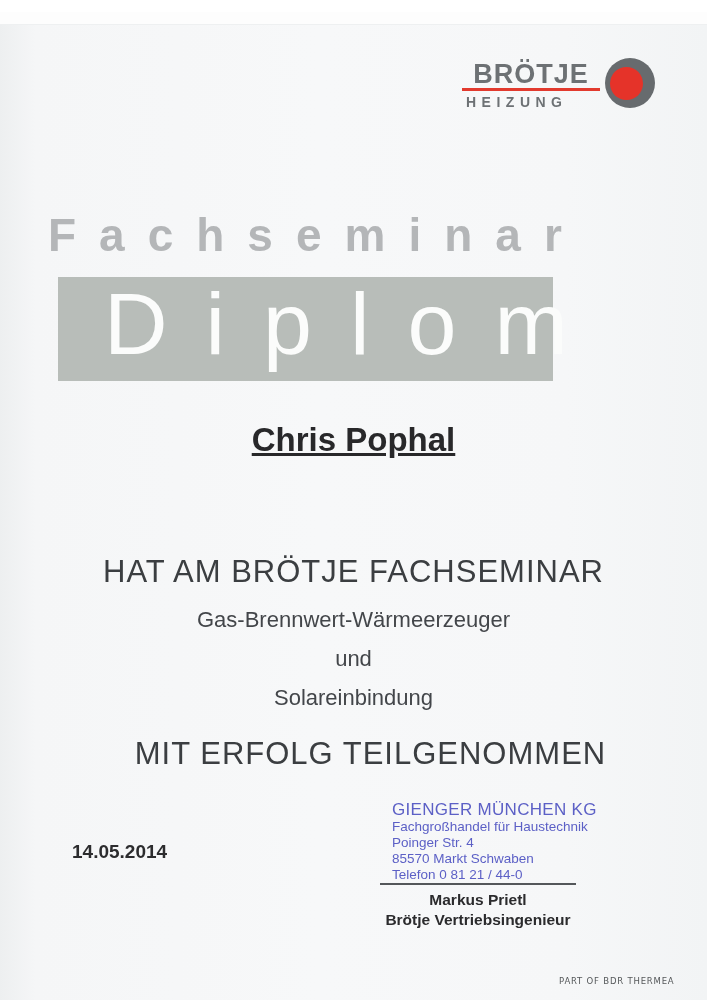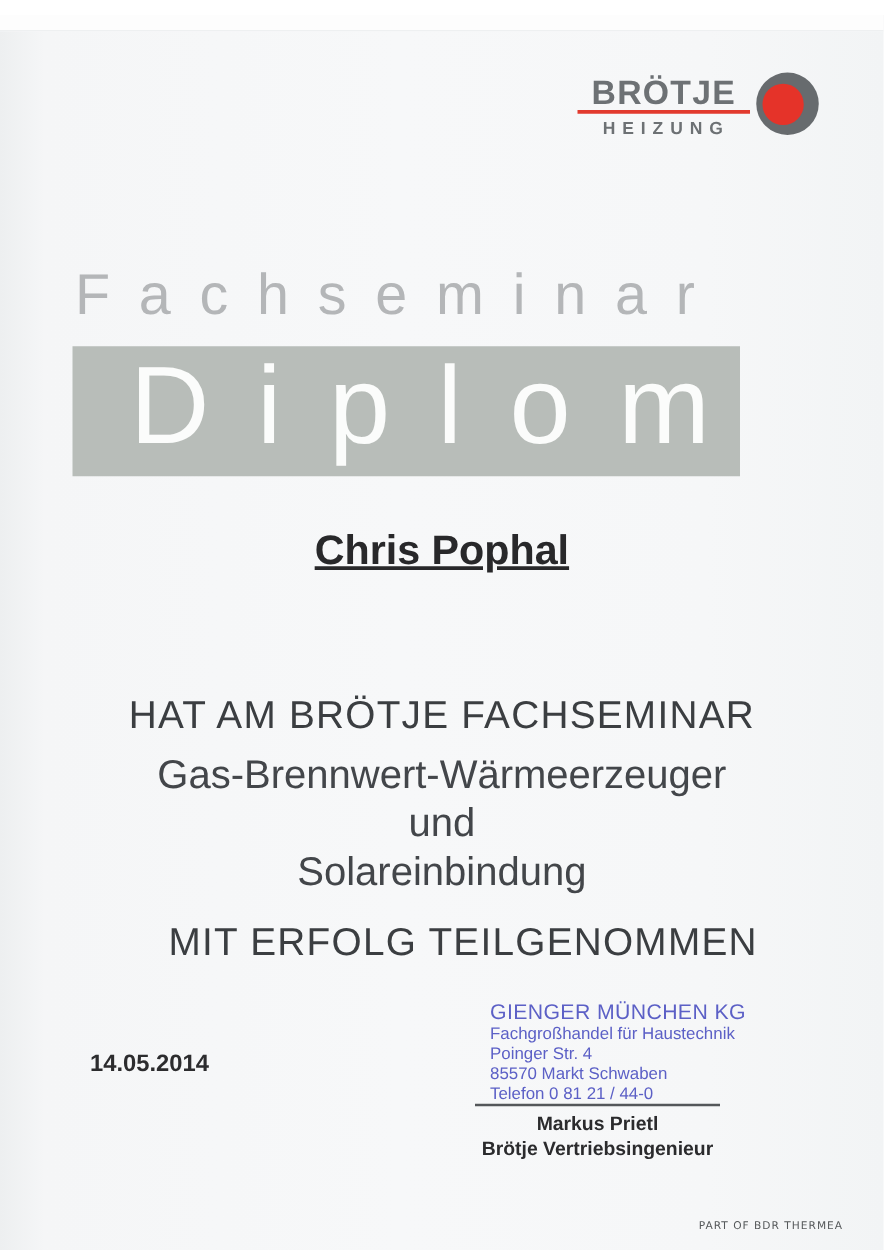--- a/index.html
+++ b/index.html
@@ -23,52 +23,51 @@
   
   .logo{position:absolute;left:462px;top:46px;width:200px;height:56px;}
   .logo-text{position:absolute;left:0;top:4px;width:138px;}
   .logo-brand{
     font-weight:bold;font-size:27px;line-height:24px;letter-spacing:1px;
     color:#6d7174;text-align:center;font-family:"Liberation Sans",sans-serif;
   }
   .logo-rule{height:3px;background:#e23a2e;margin-top:2px;}
   .logo-sub{
     margin-top:3px;font-size:14px;font-weight:bold;letter-spacing:5.5px;
-    color:#6d7174;text-align:center;padding-left:4px;
+    color:#6d7174;text-align:left;padding-left:4px;
   }
   .logo-mark{position:absolute;left:143px;top:0;width:50px;height:50px;}
   .logo-mark .outer{position:absolute;left:0;top:0;width:50px;height:50px;border-radius:50%;background:#676b6e;}
   .logo-mark .inner{position:absolute;left:5px;top:9px;width:33px;height:33px;border-radius:50%;background:#e53329;}
 
   
   .pretitle{
-    position:absolute;left:60px;top:196px;width:640px;
-    font-size:46px;font-weight:400;color:#b4b6b8;
+    position:absolute;left:48px;top:196px;width:640px;
+    font-size:46px;font-weight:700;color:#b4b6b8;
     letter-spacing:23px;white-space:nowrap;
   }
   .band{
     position:absolute;left:58px;top:265px;width:495px;height:104px;
     background:#b8bdb9;
-    padding-left:39px;
   }
   .band-text{
     position:absolute;left:46px;top:-4px;
     font-size:88px;font-weight:400;color:#fbfcfb;
     letter-spacing:38px;white-space:nowrap;
   }
 
   
   .recipient{position:absolute;left:0;top:408px;width:707px;text-align:center;color:#28282a;}
   .recipient .salutation{font-size:30px;font-weight:bold;line-height:38px;}
   .recipient .name{font-size:33px;font-weight:bold;line-height:40px;text-decoration:underline;}
 
   
   .body-block{position:absolute;left:0;top:540px;width:707px;text-align:center;}
   .body-line1{font-size:31px;color:#3b3e41;letter-spacing:1px;line-height:40px;margin-bottom:8px;}
-  .topic{font-size:32px;color:#43464a;line-height:39px;}
+  .topic{font-size:22px;color:#43464a;line-height:39px;}
   .result{font-size:31px;color:#3b3e41;letter-spacing:1px;line-height:40px;margin-top:17px;padding-left:34px;}
 
   
   .place{position:absolute;left:72px;top:798px;font-size:19px;font-weight:bold;color:#2c2c2e;}
   .date{position:absolute;left:72px;top:829px;font-size:19px;font-weight:bold;color:#2c2c2e;}
 
   .stamp{position:absolute;left:392px;top:790px;color:#5c60c6;line-height:16px;}
   .stamp .company{font-size:17px;letter-spacing:0.3px;margin-bottom:1px;}
   .stamp .line{font-size:13.5px;}
 

